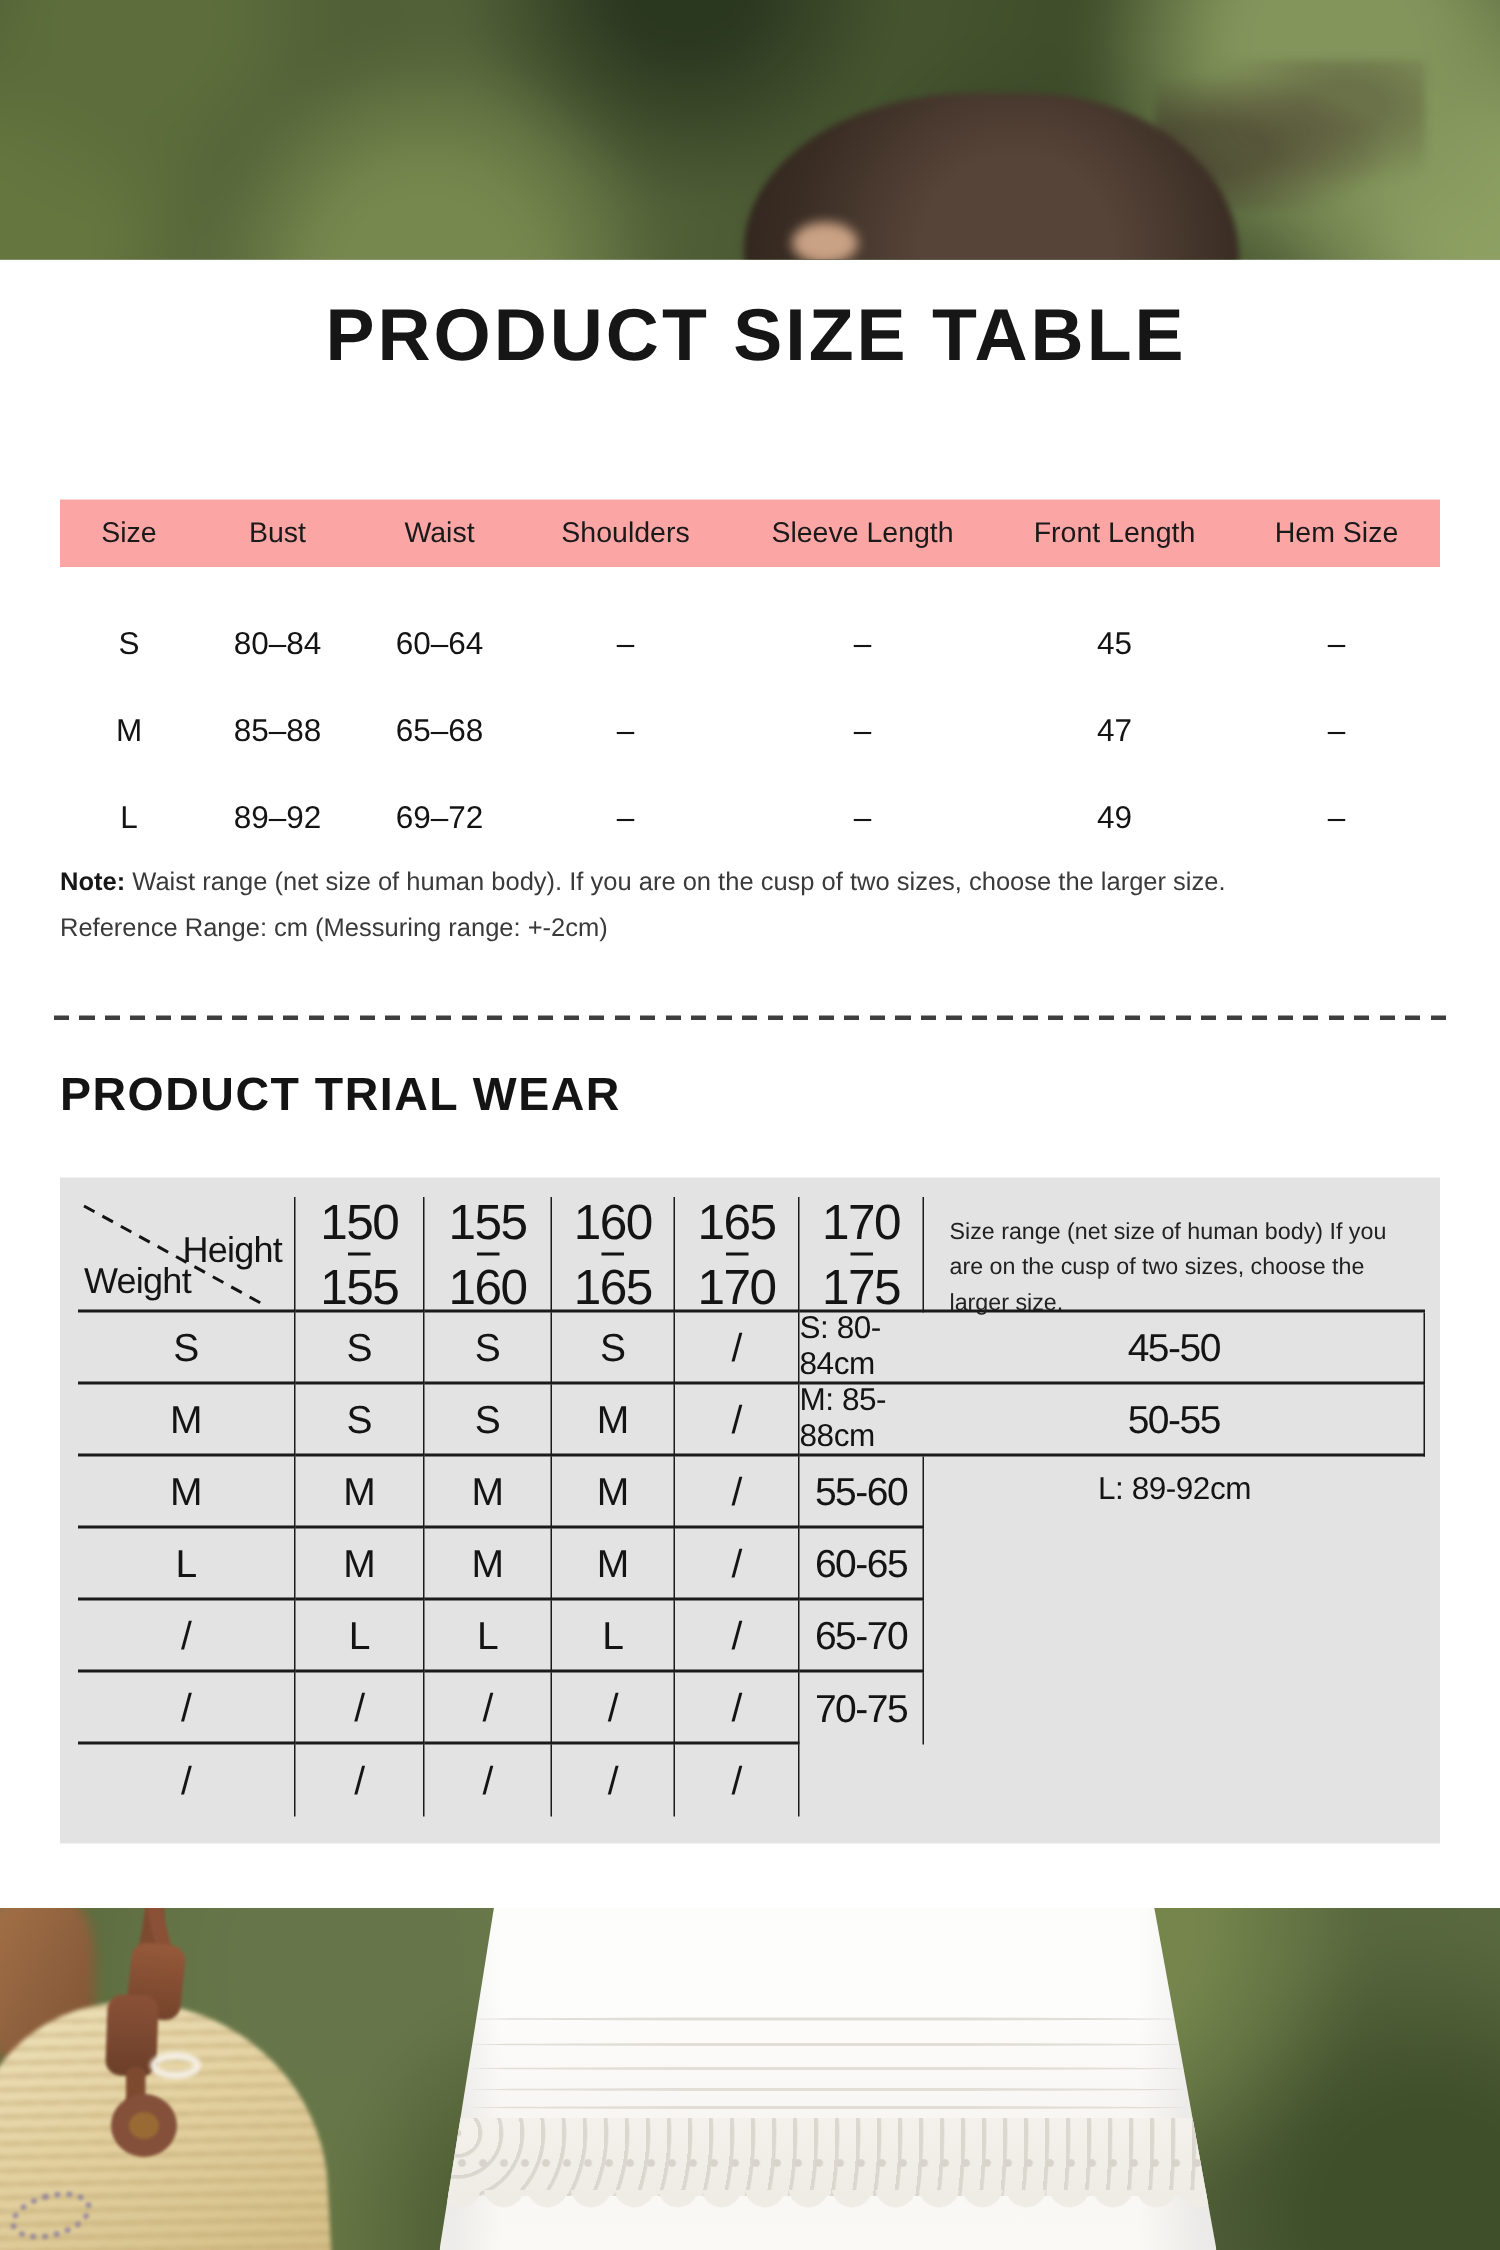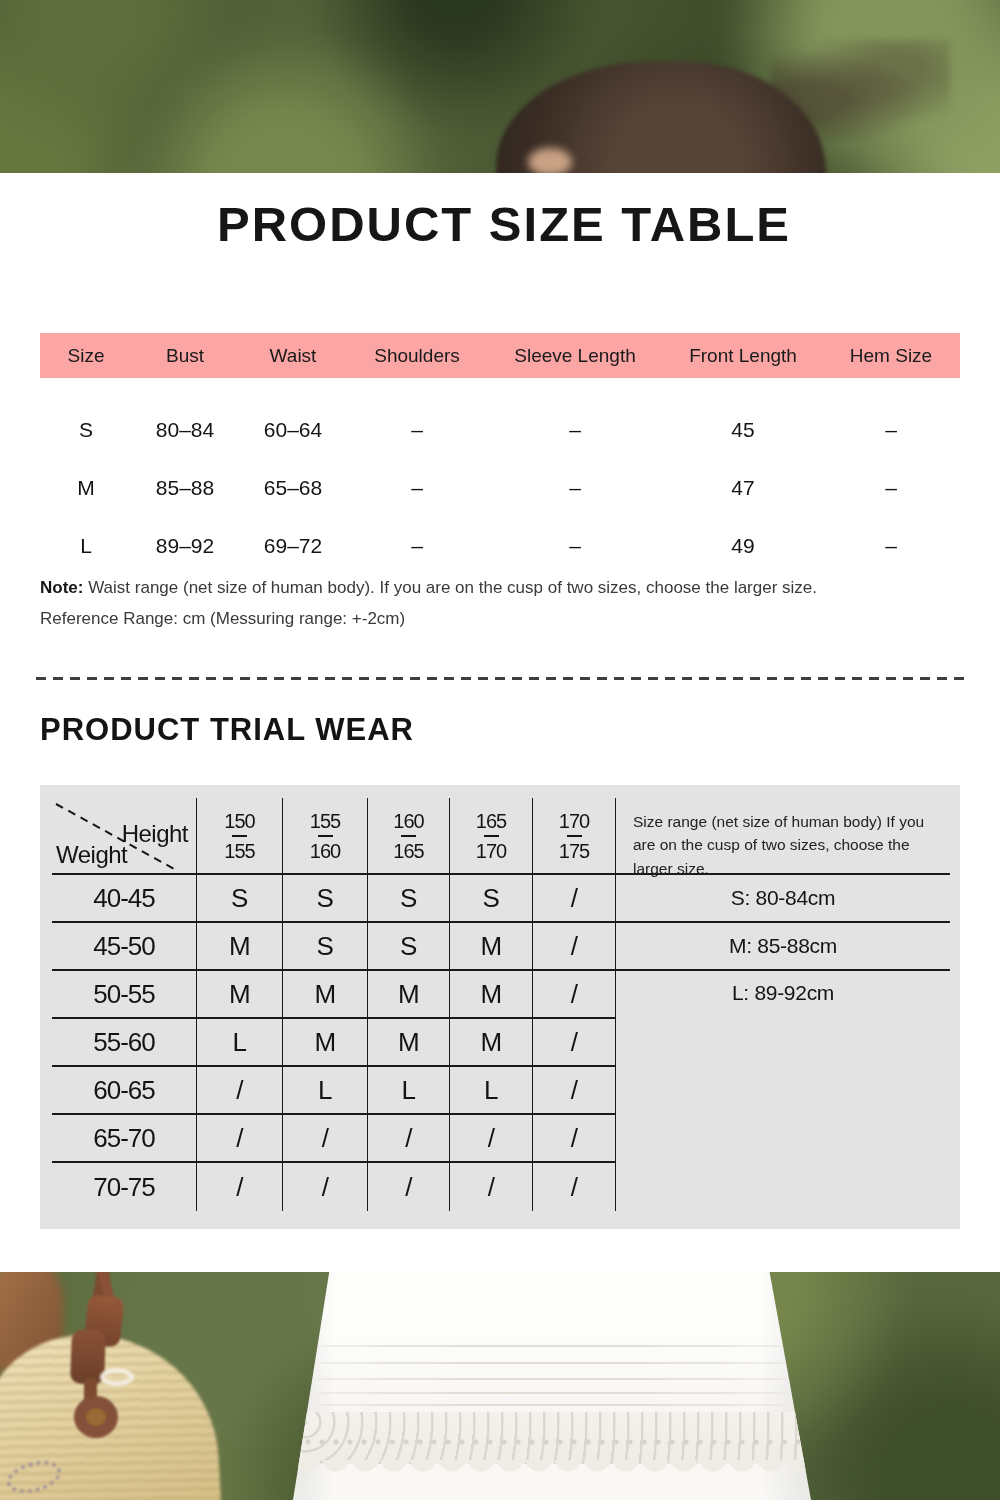--- a/index.html
+++ b/index.html
@@ -142,21 +142,21 @@
     grid-template-rows:77px repeat(7, 48px);
     color:#141414;
   }
   .tcell { display:flex; align-items:center; justify-content:center; }
   .vline { border-right:1.5px solid #1a1a1a; }
   .hline { border-bottom:2px solid #1a1a1a; }
   .corner { position:relative; }
   .corner svg { position:absolute; inset:0; }
   .corner .h-lab { position:absolute; top:22px; right:8px; font-size:24px; letter-spacing:-.5px; }
   .corner .w-lab { position:absolute; bottom:4px; left:4px; font-size:24px; letter-spacing:-.5px; }
-  .hcol { flex-direction:column; font-size:20px; line-height:1; letter-spacing:-1px; }
+  .hcol { flex-direction:column; font-size:33px; line-height:1; letter-spacing:-1px; }
   .num-dash { width:15px; border-top:2.5px solid #141414; margin:4px 0; }
   .side-note { font-size:15.5px; line-height:1.5; color:#222; align-items:flex-start; justify-content:flex-start; text-align:left; padding:12px 12px 0 17px; }
   .row-label { font-size:26px; letter-spacing:-1px; }
   .tval { font-size:26px; letter-spacing:-.5px; }
   .side-val { font-size:21px; letter-spacing:-.3px; }
   .side-merged { grid-column:7; grid-row:4 / 9; align-items:flex-start; padding-top:10px; }
 </style>
 </head>
 <body>
 
@@ -251,21 +251,20 @@
         <span class="num-dash"></span>
         <span>170</span>
       </div>
       <div class="tcell hcol vline hline">
         <span>170</span>
         <span class="num-dash"></span>
         <span>175</span>
       </div>
       <div class="tcell side-note hline">Size range (net size of human body) If you are on the cusp of two sizes, choose the larger size.</div>
 
-      <div class="tcell row-label vline hline">40-45</div>
       <div class="tcell tval vline hline">S</div>
       <div class="tcell tval vline hline">S</div>
       <div class="tcell tval vline hline">S</div>
       <div class="tcell tval vline hline">S</div>
       <div class="tcell tval vline hline">/</div>
       <div class="tcell side-val hline">S: 80-84cm</div>
 
       <div class="tcell row-label vline hline">45-50</div>
       <div class="tcell tval vline hline">M</div>
       <div class="tcell tval vline hline">S</div>

